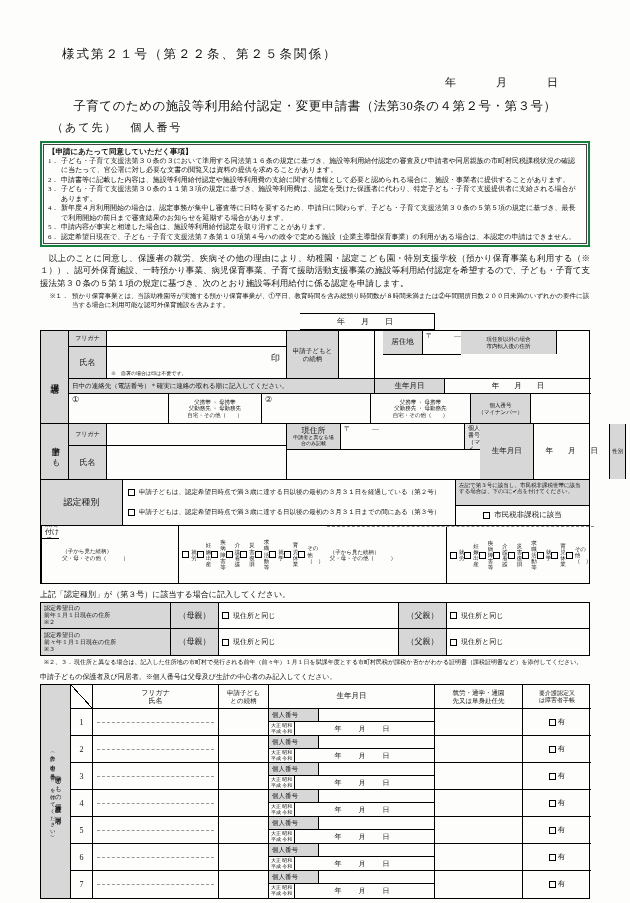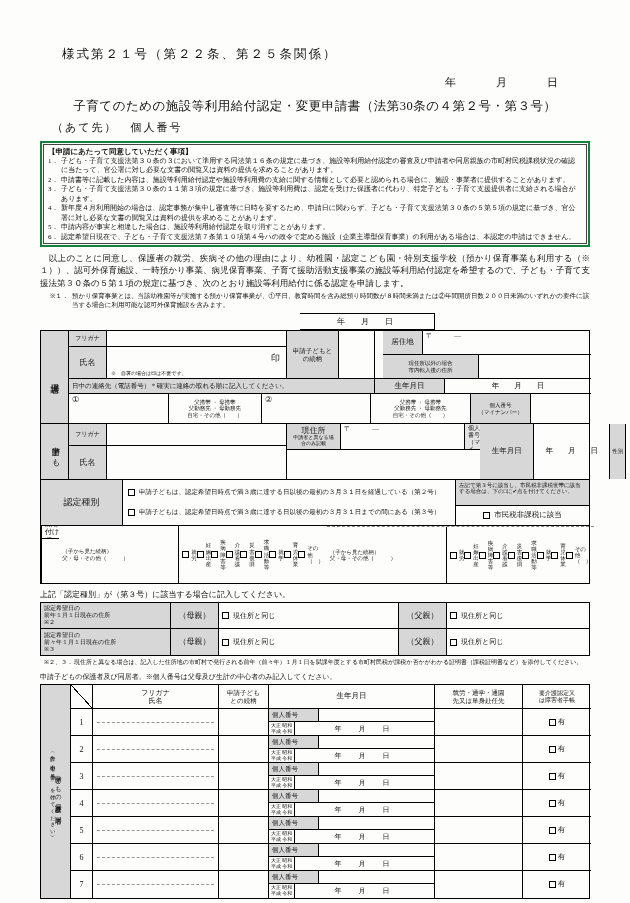--- a/index.html
+++ b/index.html
@@ -121,21 +121,21 @@
         <div class="nitem">
           <span class="nno">2．</span>
           <span class="ntxt">申請書等に記載した内容は、施設等利用給付認定や施設等利用費の支給に関する情報として必要と認められる場合に、施設・事業者に提供することがあります。</span>
         </div>
         <div class="nitem">
           <span class="nno">3．</span>
           <span class="ntxt">子ども・子育て支援法第３０条の１１第３項の規定に基づき、施設等利用費は、認定を受けた保護者に代わり、特定子ども・子育て支援提供者に支給される場合があります。</span>
         </div>
         <div class="nitem">
           <span class="nno">4．</span>
-          <span class="ntxt">新年度４月利用開始の場合は、認定事務が集中し審査等に日時を要するため、申請日に関わらず、子ども・子育て支援法第３０条の５第５項の規定に基づき、官公署に対し必要な文書の閲覧又は資料の提供を求めることがあります。</span>
+          <span class="ntxt">新年度４月利用開始の場合は、認定事務が集中し審査等に日時を要するため、申請日に関わらず、子ども・子育て支援法第３０条の５第５項の規定に基づき、最長で利用開始の前日まで審査結果のお知らせを延期する場合があります。</span>
         </div>
         <div class="nitem">
           <span class="nno">5．</span>
           <span class="ntxt">申請内容が事実と相違した場合は、施設等利用給付認定を取り消すことがあります。</span>
         </div>
         <div class="nitem">
           <span class="nno">6．</span>
           <span class="ntxt">認定希望日現在で、子ども・子育て支援法第７条第１０項第４号ハの政令で定める施設（企業主導型保育事業）の利用がある場合は、本認定の申請はできません。</span>
         </div>
       </div>
@@ -168,21 +168,21 @@
             <div class="row" style="height:32px">
               <div class="c gray fs8" style="width:38px">氏名</div>
               <div class="c last" style="flex:1; position:relative;">
                 <span class="fs9" style="position:absolute; right:6px; top:6px;">印</span>
                 <span class="fs5" style="position:absolute; left:4px; bottom:1px;">※　自署の場合は印は不要です。</span>
               </div>
             </div>
           </div>
           <div class="c gray fs65" style="width:52px; padding:0 4px;">申請子どもとの続柄</div>
           <div class="c" style="width:36px"></div>
-          <div style="width:216px; display:flex; flex-direction:column;padding-left:8px;">
+          <div style="width:216px; display:flex; flex-direction:row;padding-left:8px;">
             <div class="row bb" style="height:24px">
               <div class="c gray fs75" style="width:40px">居住地</div>
               <div class="c last leftalign topalign fs7" style="flex:1">〒　　　―</div>
             </div>
             <div class="row" style="height:23px">
               <div class="c gray fs55" style="width:96px">現住所以外の場合
 市内転入後の住所</div>
               <div class="c last" style="flex:1"></div>
             </div>
           </div>

